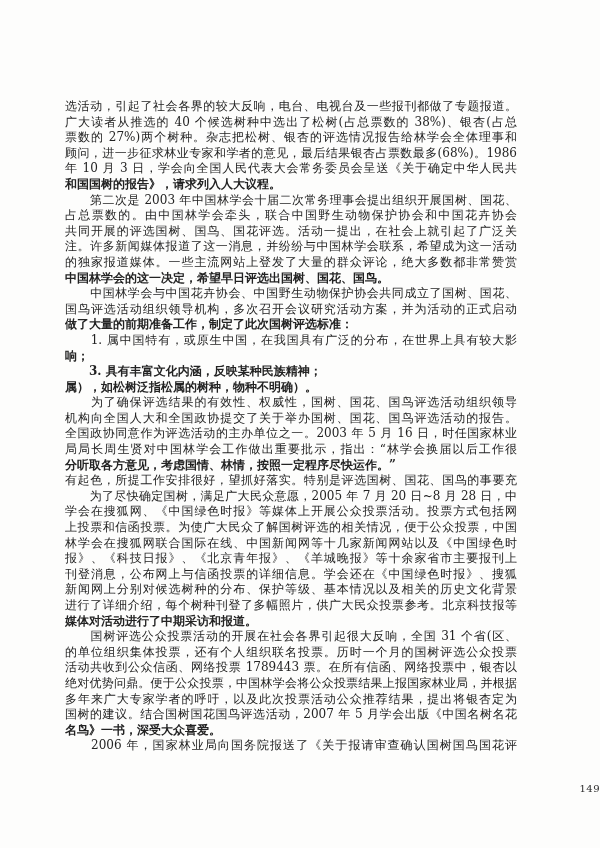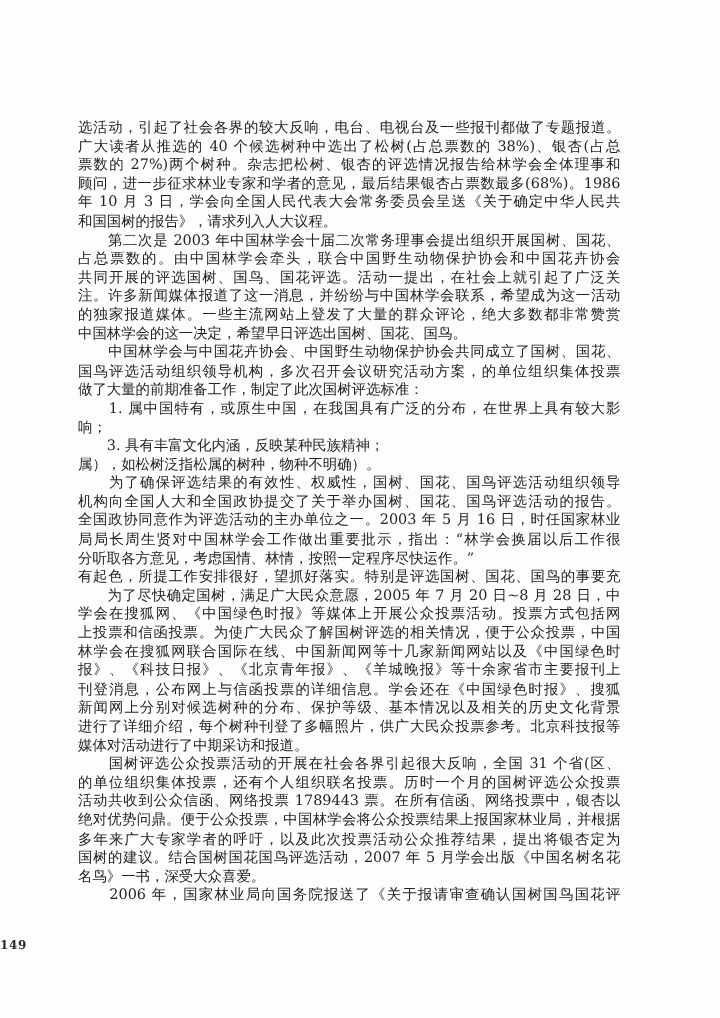--- a/index.html
+++ b/index.html
@@ -28,31 +28,31 @@
     line-height: 15.6px;
     height: 15.6px;
     overflow: hidden;
     text-align: justify;
     text-align-last: justify;
     white-space: normal;
   }
   .line.last {
     text-align: left;
     text-align-last: left;
+    font-weight: bold;
   }
   .page-number {
     position: absolute;
     left: 0;
     top: 783px;
     width: 600px;
-    text-align: left;
+    text-align: right;
     font-size: 10px;
     letter-spacing: 0.5px;
     color: #2b2b2b;
-    font-weight: bold;
   }
 </style>
 </head>
 <body>
 
 <div class="page">
   <div class="text-block">
 
   <div class="line">选活动，引起了社会各界的较大反响，电台、电视台及一些报刊都做了专题报道。</div>
       <div class="line">广大读者从推选的 40 个候选树种中选出了松树(占总票数的 38%)、银杏(占总</div>
@@ -60,21 +60,21 @@
       <div class="line">顾问，进一步征求林业专家和学者的意见，最后结果银杏占票数最多(68%)。1986</div>
       <div class="line">年 10 月 3 日，学会向全国人民代表大会常务委员会呈送《关于确定中华人民共</div>
       <div class="line last">和国国树的报告》，请求列入人大议程。</div>
       <div class="line">　　第二次是 2003 年中国林学会十届二次常务理事会提出组织开展国树、国花、</div>
       <div class="line">占总票数的。由中国林学会牵头，联合中国野生动物保护协会和中国花卉协会</div>
       <div class="line">共同开展的评选国树、国鸟、国花评选。活动一提出，在社会上就引起了广泛关</div>
       <div class="line">注。许多新闻媒体报道了这一消息，并纷纷与中国林学会联系，希望成为这一活动</div>
       <div class="line">的独家报道媒体。一些主流网站上登发了大量的群众评论，绝大多数都非常赞赏</div>
       <div class="line last">中国林学会的这一决定，希望早日评选出国树、国花、国鸟。</div>
       <div class="line">　　中国林学会与中国花卉协会、中国野生动物保护协会共同成立了国树、国花、</div>
-      <div class="line">国鸟评选活动组织领导机构，多次召开会议研究活动方案，的单位组织集体投票</div>
+      <div class="line">国鸟评选活动组织领导机构，多次召开会议研究活动方案，并为活动的正式启动</div>
       <div class="line last">做了大量的前期准备工作，制定了此次国树评选标准：</div>
       <div class="line">　　1. 属中国特有，或原生中国，在我国具有广泛的分布，在世界上具有较大影</div>
       <div class="line last">响；</div>
       <div class="line last">　　3. 具有丰富文化内涵，反映某种民族精神；</div>
       <div class="line last">属），如松树泛指松属的树种，物种不明确）。</div>
       <div class="line">　　为了确保评选结果的有效性、权威性，国树、国花、国鸟评选活动组织领导</div>
       <div class="line">机构向全国人大和全国政协提交了关于举办国树、国花、国鸟评选活动的报告。</div>
       <div class="line">全国政协同意作为评选活动的主办单位之一。2003 年 5 月 16 日，时任国家林业</div>
       <div class="line">局局长周生贤对中国林学会工作做出重要批示，指出：“林学会换届以后工作很</div>
       <div class="line last">分听取各方意见，考虑国情、林情，按照一定程序尽快运作。”</div>

